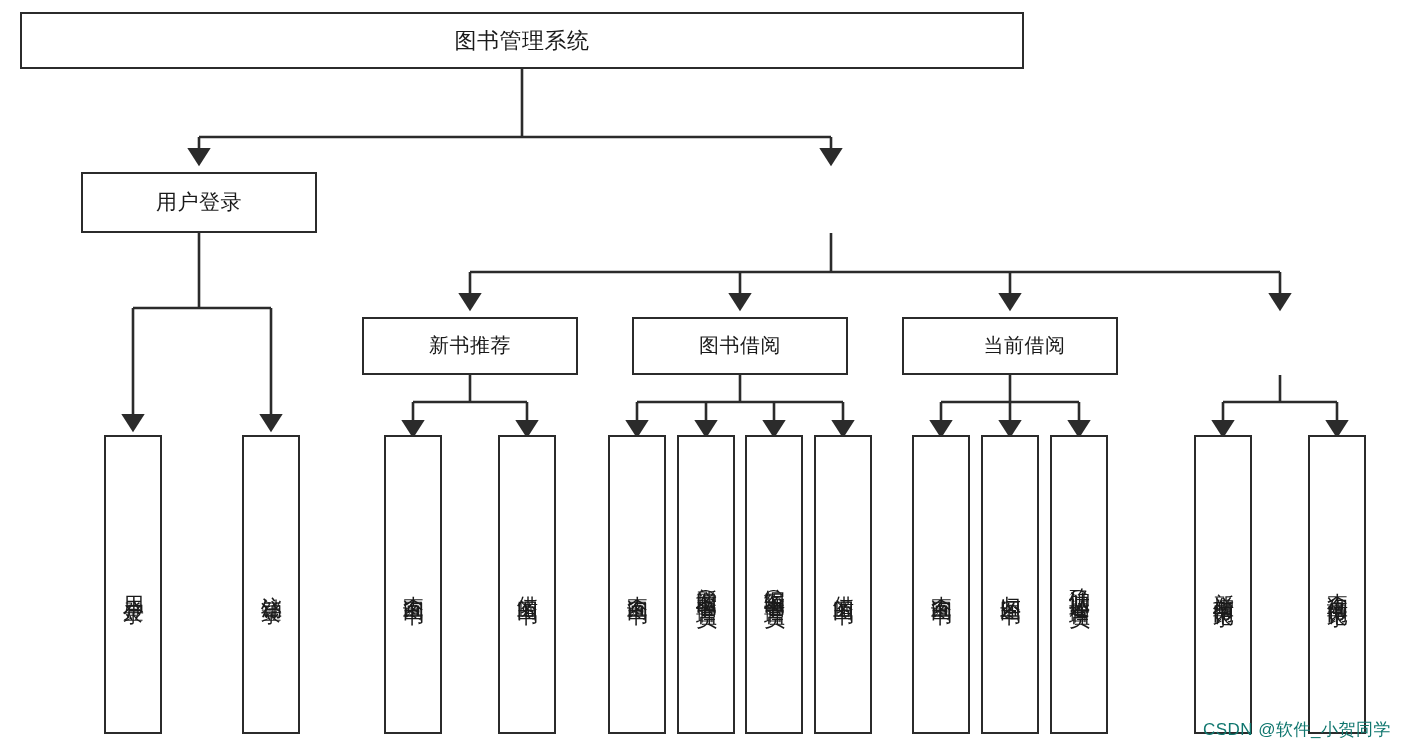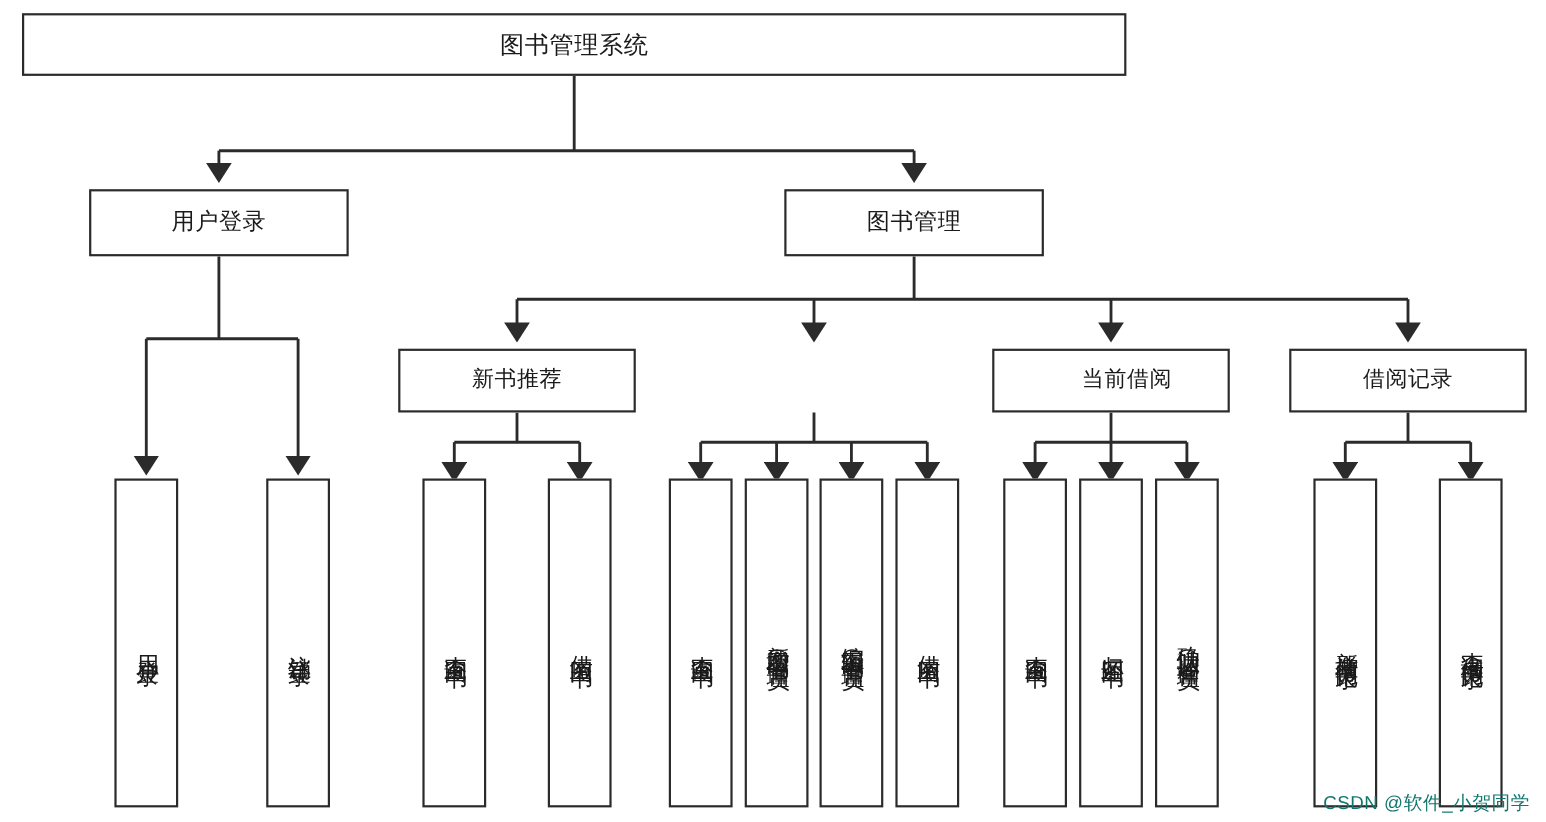--- a/index.html
+++ b/index.html
@@ -127,32 +127,29 @@
     </g>
   </svg>
 
   <div class="node level-0" style="left:20px; top:12px; width:1004px; height:57px;">
     <span class="node-label">图书管理系统</span>
   </div>
 
   <div class="node level-1" style="left:81px; top:172px; width:236px; height:61px;">
     <span class="node-label">用户登录</span>
   </div>
-  <div class="node level-1" style="left:713px; top:172px; width:236px; height:61px;">
-    <span class="node-label">图书管理</span>
-  </div>
 
   <div class="node level-2" style="left:362px; top:317px; width:216px; height:58px;">
     <span class="node-label">新书推荐</span>
   </div>
+  <div class="node level-2" style="left:632px; top:317px; width:216px; height:58px;">
+    <span class="node-label">图书借阅</span>
+  </div>
   <div class="node level-2" style="left:902px; top:317px; width:216px; height:58px;padding-left:29px;">
     <span class="node-label">当前借阅</span>
-  </div>
-  <div class="node level-2" style="left:1172px; top:317px; width:216px; height:58px;">
-    <span class="node-label">借阅记录</span>
   </div>
 
   <div class="node leaf" style="left:104px; top:435px; width:58px; height:299px;">
     <span class="node-label">用户登录</span>
   </div>
   <div class="node leaf" style="left:242px; top:435px; width:58px; height:299px;">
     <span class="node-label">注销登录</span>
   </div>
 
   <div class="node leaf" style="left:384px; top:435px; width:58px; height:299px;">

